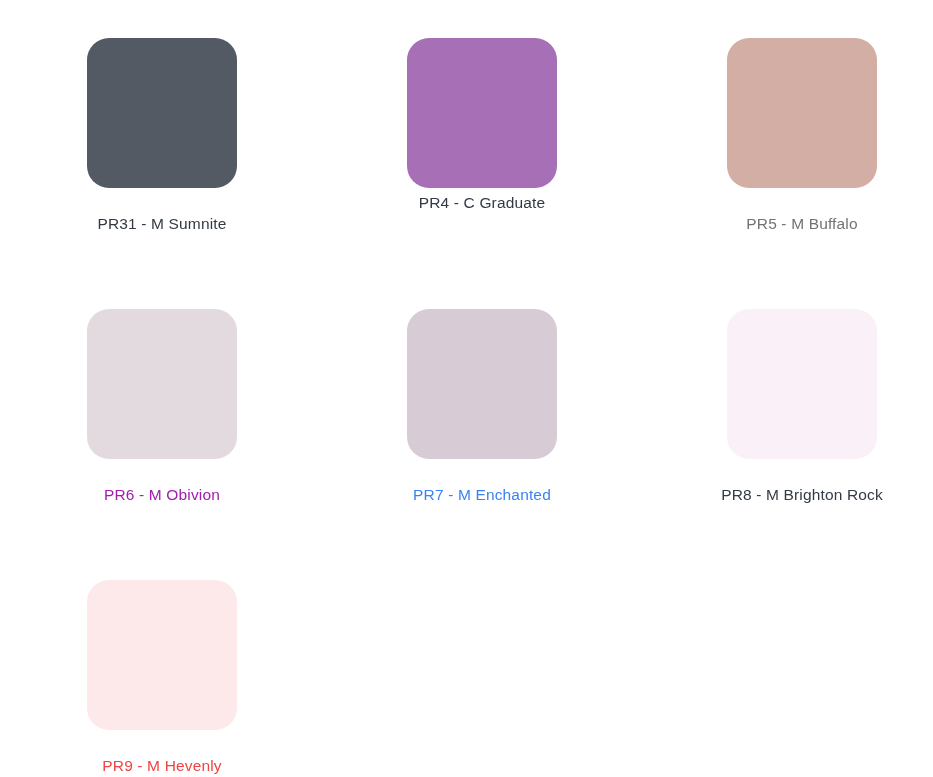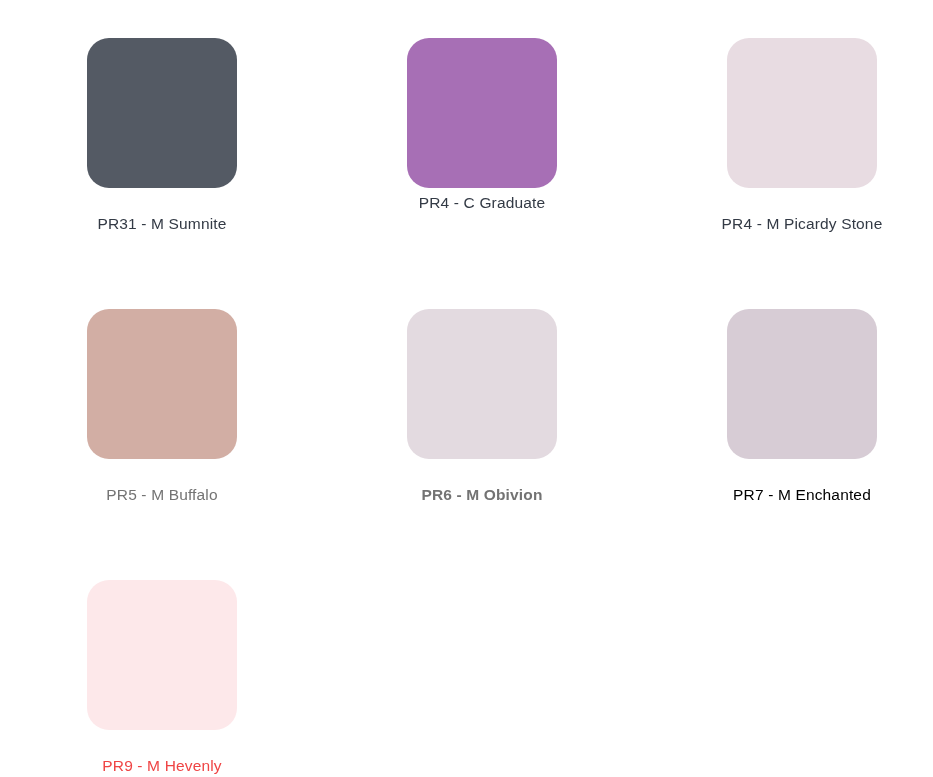--- a/index.html
+++ b/index.html
@@ -58,39 +58,39 @@
   <div class="swatch-card">
     <span class="swatch-chip" style="background-color: rgb(84, 90, 100);"></span>
     <div class="swatch-label" style="color: rgb(51, 58, 69);">PR31 - M Sumnite</div>
   </div>
 
   <div class="swatch-card">
     <span class="swatch-chip" style="background-color: rgb(167, 111, 181);"></span>
     <div class="swatch-label" style="color: rgb(51, 58, 69); margin-top: 6px;">PR4 - C Graduate</div>
   </div>
 
-  <div class="swatch-card">
-    <span class="swatch-chip" style="background-color: rgb(232, 220, 226);"></span>
-    <div class="swatch-label" style="color: rgb(51, 58, 69);">PR4 - M Picardy Stone</div>
-  </div>
 
   <div class="swatch-card">
     <span class="swatch-chip" style="background-color: rgb(210, 174, 164);"></span>
     <div class="swatch-label" style="color: #737373;">PR5 - M Buffalo</div>
   </div>
 
   <div class="swatch-card">
     <span class="swatch-chip" style="background-color: rgb(227, 218, 224);"></span>
-    <div class="swatch-label" style="color: #737373; font-weight: bold;">PR6 - M Obivion</div>
+    <div class="swatch-label" style="color: #a21caf;">PR6 - M Obivion</div>
   </div>
 
   <div class="swatch-card">
     <span class="swatch-chip" style="background-color: rgb(215, 204, 213);"></span>
-    <div class="swatch-label" style="color: #000000;">PR7 - M Enchanted</div>
+    <div class="swatch-label" style="color: #3b82f6;">PR7 - M Enchanted</div>
   </div>
 
+  <div class="swatch-card">
+    <span class="swatch-chip" style="background-color: rgb(250, 240, 248);"></span>
+    <div class="swatch-label" style="color: rgb(51, 58, 69);">PR8 - M Brighton Rock</div>
+  </div>
 
   <div class="swatch-card">
     <span class="swatch-chip" style="background-color: rgb(253, 232, 234);"></span>
     <div class="swatch-label" style="color: #ef4444;">PR9 - M Hevenly</div>
   </div>
 
 </div>
 
 </body></html>

